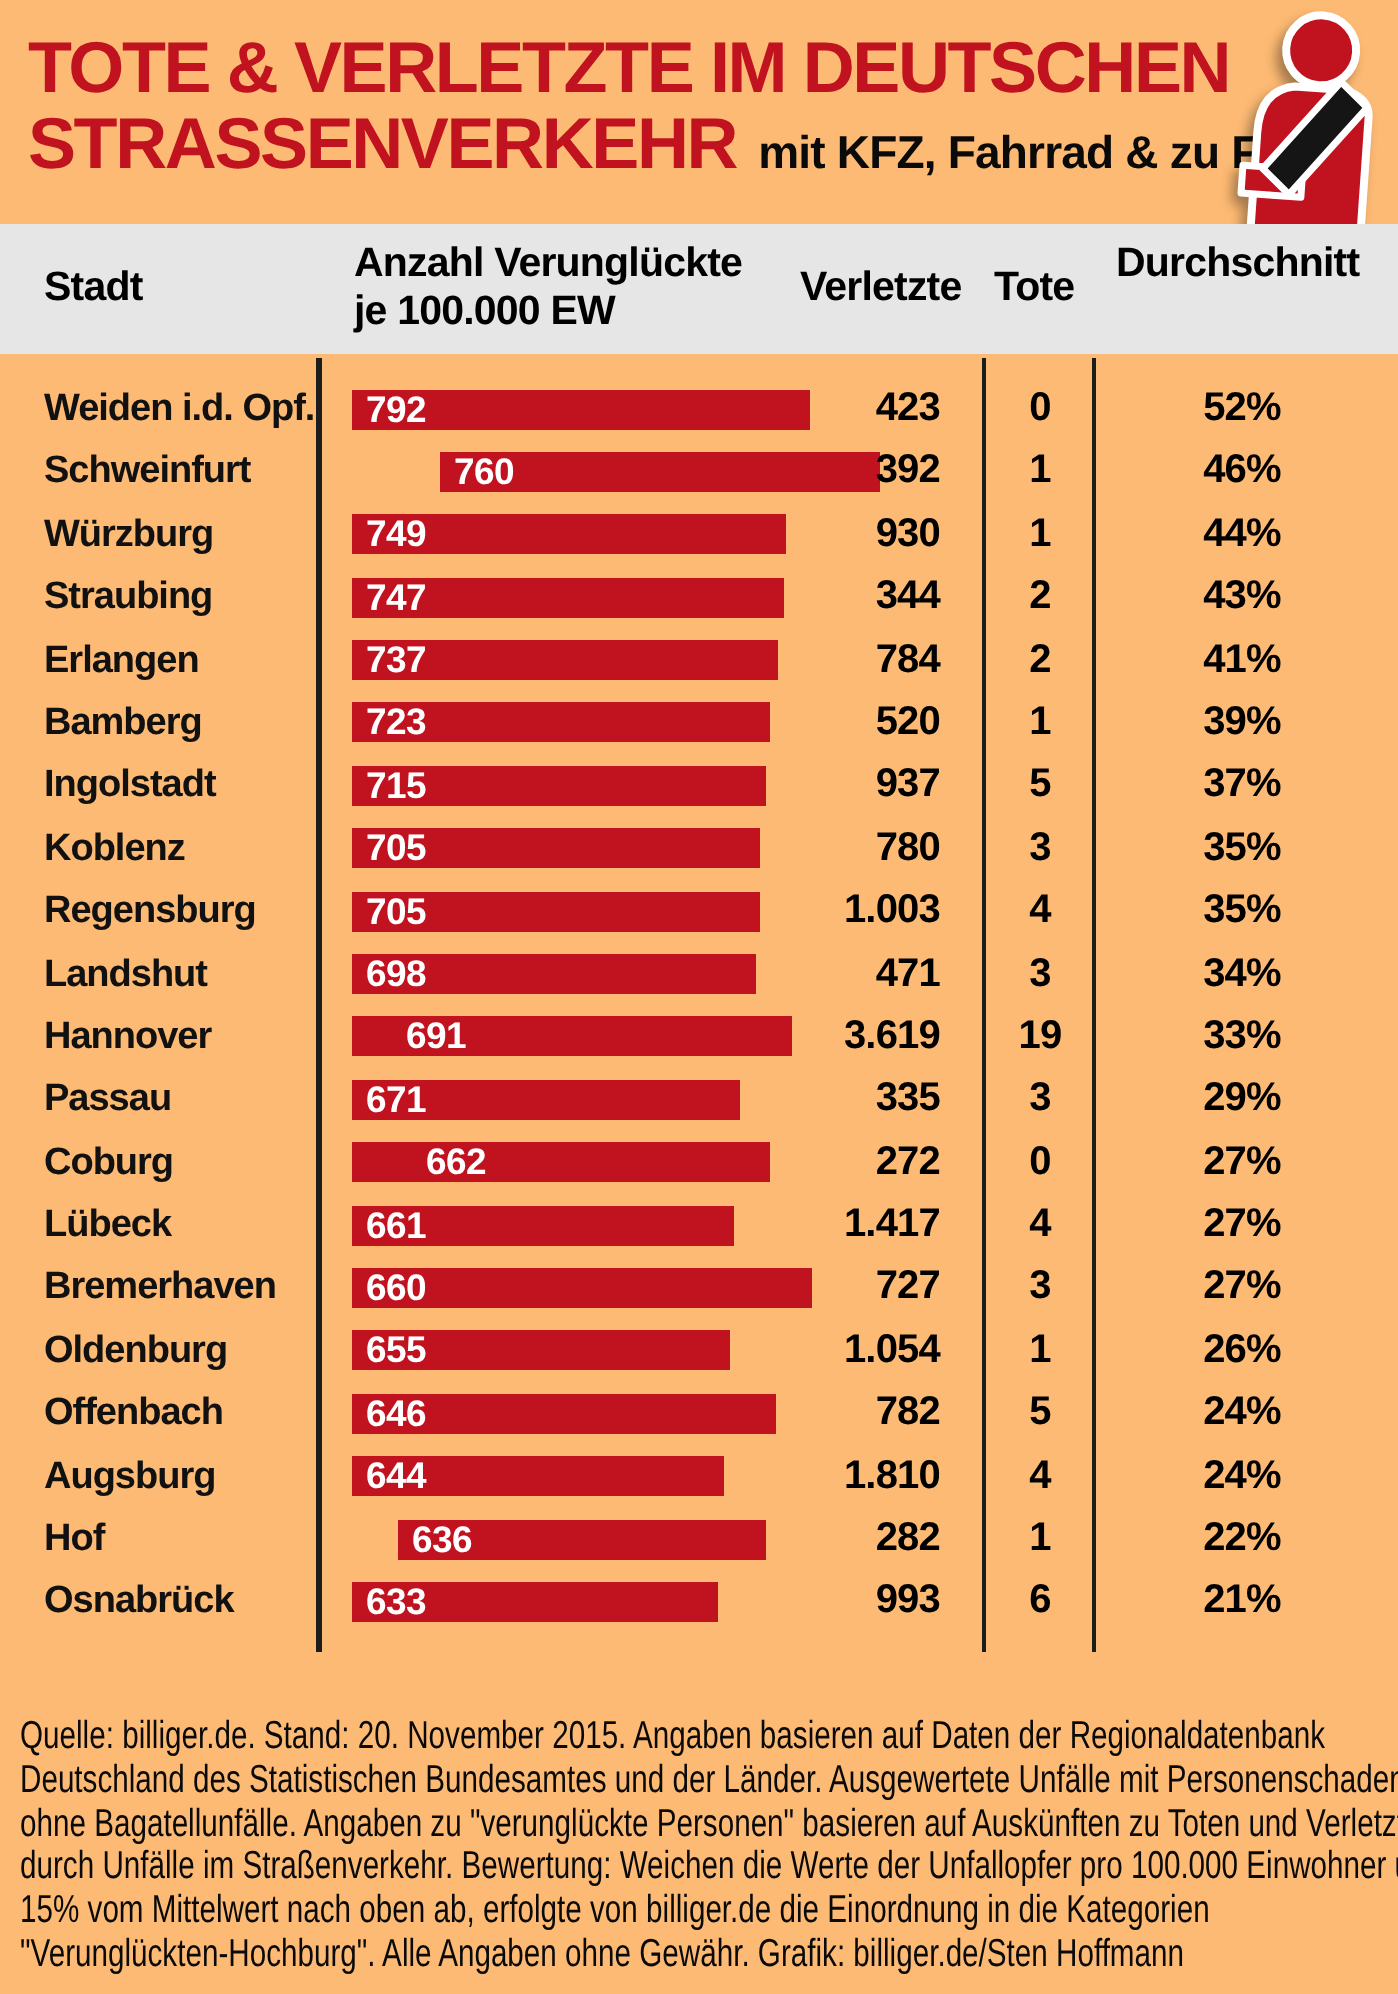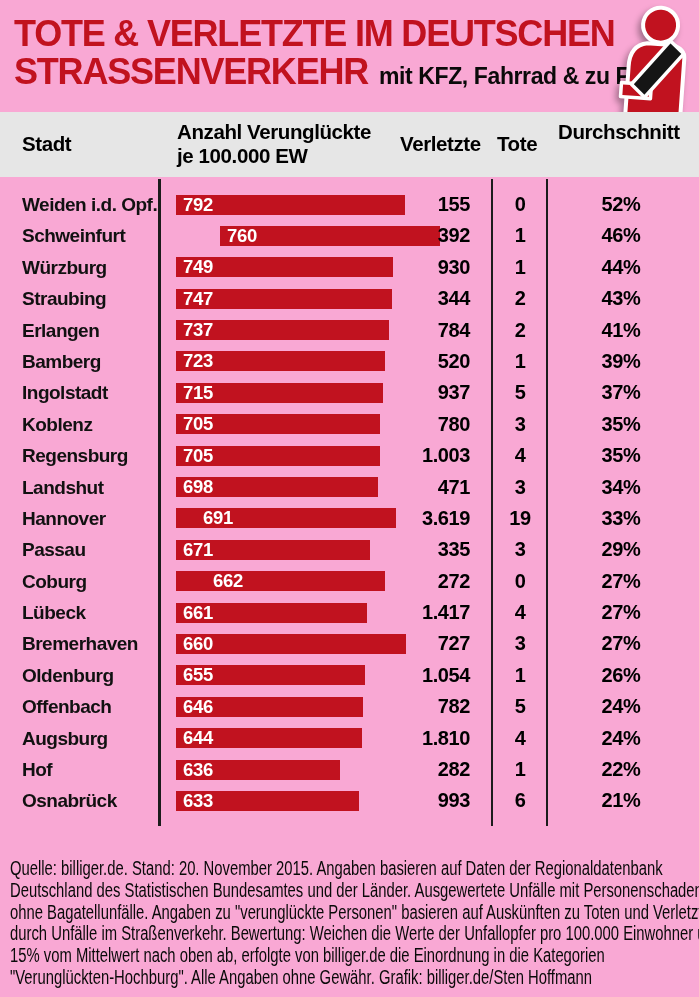--- a/index.html
+++ b/index.html
@@ -1,20 +1,20 @@
 <!DOCTYPE html>
 <html><head>
 <meta charset="utf-8">
 <style>
   html,body{margin:0;padding:0;}
   body{
     width:699px;height:997px;background:#ffffff;overflow:hidden;
     font-family:"Liberation Sans", sans-serif;color:#000;
   }
-  .canvas{position:relative;width:699px;height:997px;background:#f9a8d4;}
+  .canvas{position:relative;width:699px;height:997px;background:#fdba74;}
 
   
   .title-block{position:absolute;left:14px;top:15px;white-space:nowrap;}
   .title-line{
     font-size:36px;font-weight:bold;letter-spacing:-1.2px;
     color:#c1121f;line-height:38px;
   }
   .subtitle{
     font-size:23px;font-weight:bold;color:#0a0a0a;letter-spacing:-0.4px;
     margin-left:11px;
@@ -115,21 +115,21 @@
   <div class="vdiv vdiv-3"></div>
 
   <div class="rows">
     <div class="row">
       <div class="city">Weiden i.d. Opf.</div>
       <div class="bar-area">
         <div class="bar" style="width: 229px;">
           <span class="bar-label">792</span>
         </div>
       </div>
-      <div class="num n-verletzte">155</div>
+      <div class="num n-verletzte">423</div>
       <div class="num n-tote">0</div>
       <div class="num n-pct">52%</div>
     </div>
 
     <div class="row">
       <div class="city">Schweinfurt</div>
       <div class="bar-area">
         <div class="bar" style="width: 220px; margin-left: 44px;">
           <span class="bar-label">760</span>
         </div>
@@ -303,21 +303,21 @@
         </div>
       </div>
       <div class="num n-verletzte">1.054</div>
       <div class="num n-tote">1</div>
       <div class="num n-pct">26%</div>
     </div>
 
     <div class="row">
       <div class="city">Offenbach</div>
       <div class="bar-area">
-        <div class="bar" style="width: 187px;">
+        <div class="bar" style="width: 212px;">
           <span class="bar-label">646</span>
         </div>
       </div>
       <div class="num n-verletzte">782</div>
       <div class="num n-tote">5</div>
       <div class="num n-pct">24%</div>
     </div>
 
     <div class="row">
       <div class="city">Augsburg</div>
@@ -327,21 +327,21 @@
         </div>
       </div>
       <div class="num n-verletzte">1.810</div>
       <div class="num n-tote">4</div>
       <div class="num n-pct">24%</div>
     </div>
 
     <div class="row">
       <div class="city">Hof</div>
       <div class="bar-area">
-        <div class="bar" style="width: 164px;">
+        <div class="bar" style="width: 184px; margin-left: 23px;">
           <span class="bar-label">636</span>
         </div>
       </div>
       <div class="num n-verletzte">282</div>
       <div class="num n-tote">1</div>
       <div class="num n-pct">22%</div>
     </div>
 
     <div class="row">
       <div class="city">Osnabrück</div>

